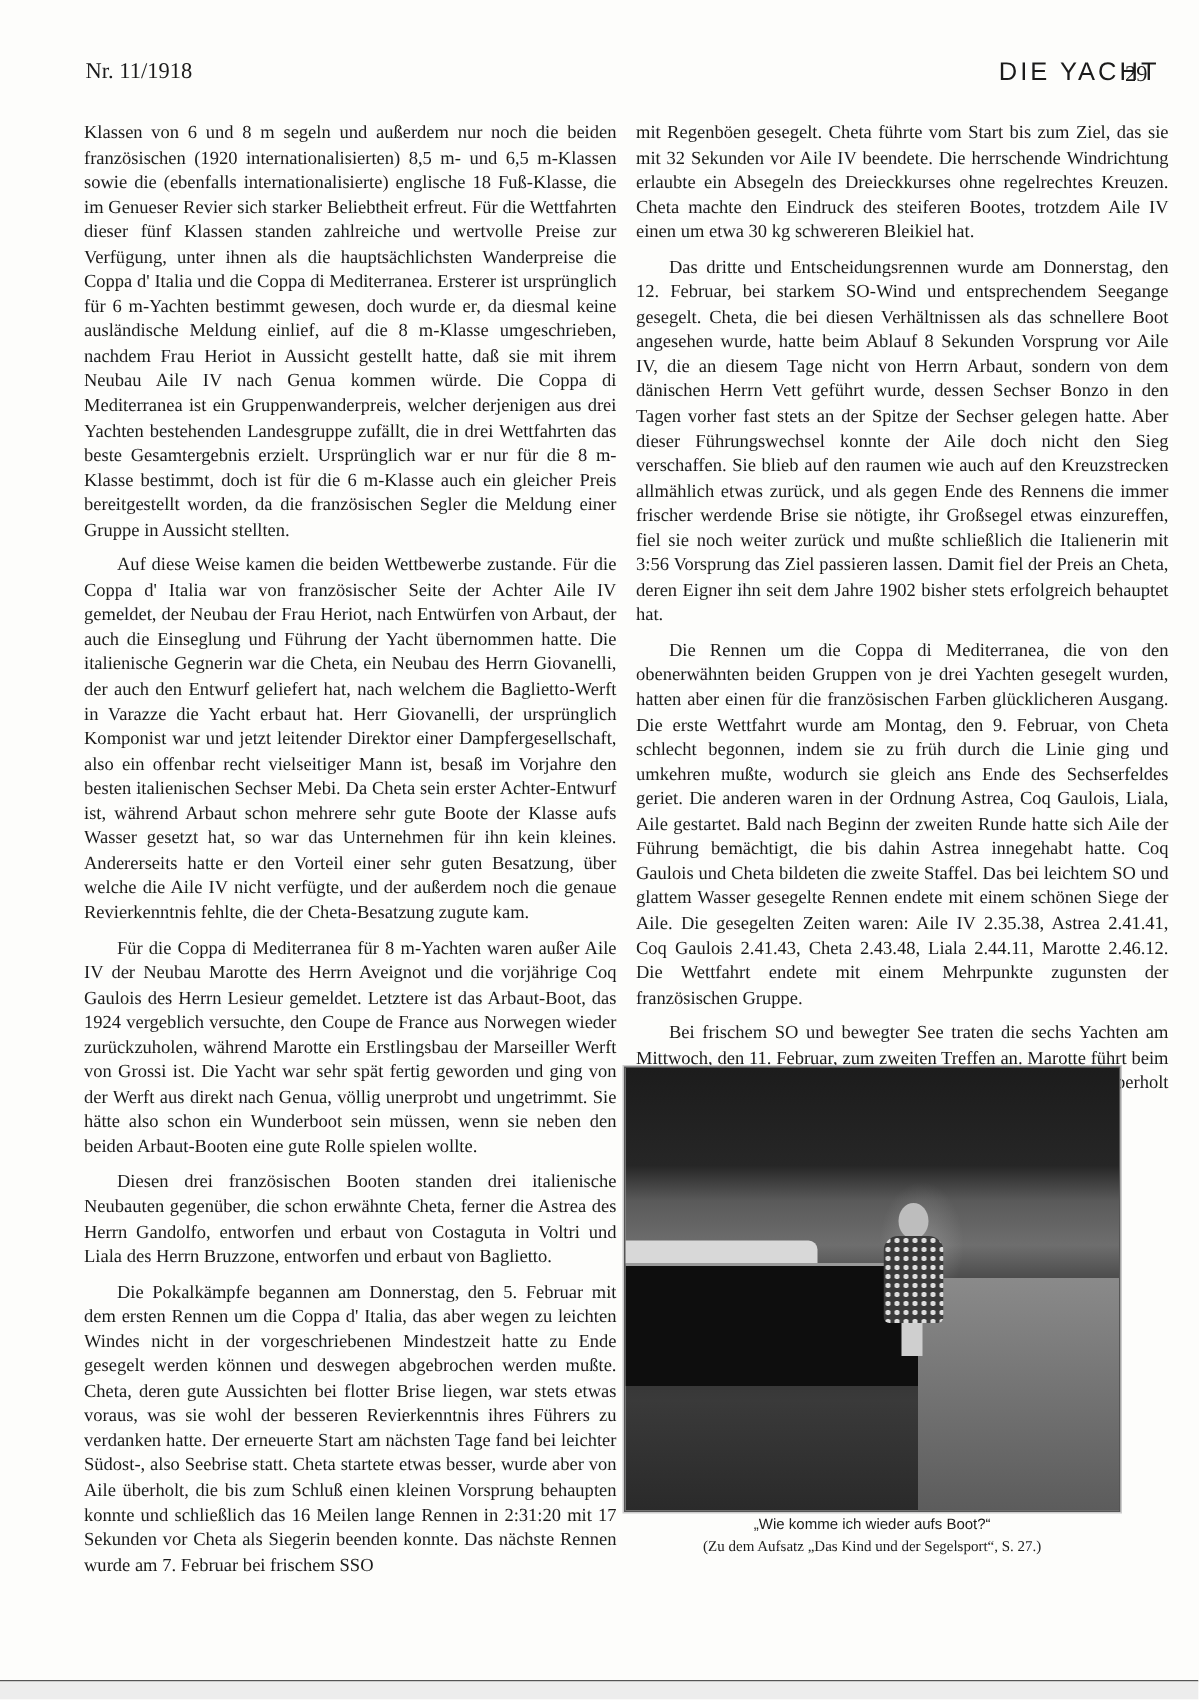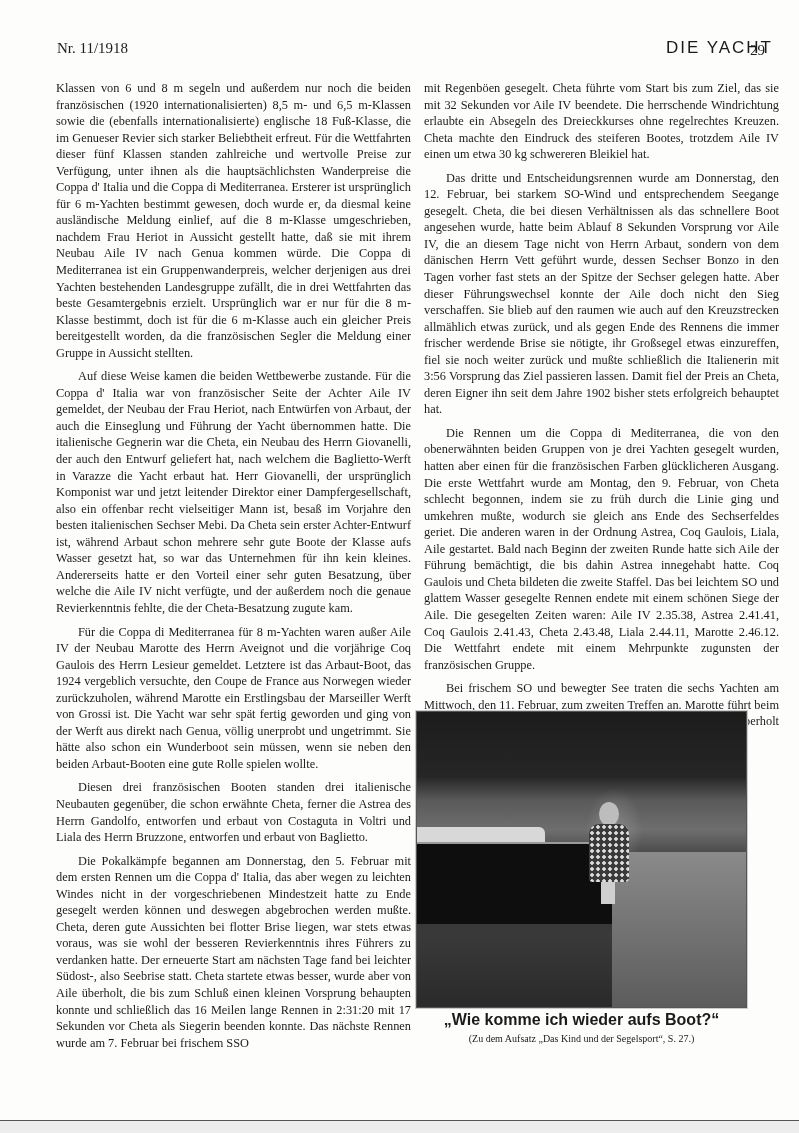--- a/index.html
+++ b/index.html
@@ -31,21 +31,21 @@
   .photo .hull { position: absolute; left: 0; top: 130px; width: 195px; height: 80px; background: #0e0e0e; border-top: 2px solid #9a9a9a; }
   .photo .deck { position: absolute; left: 0; top: 115px; width: 128px; height: 16px; background: #d8d8d8; border-radius: 0 6px 0 0; }
   .photo .shore { position: absolute; left: 195px; top: 140px; width: 134px; height: 155px; background: linear-gradient(180deg,#8a8a8a,#5c5c5c); }
   .photo .child { position: absolute; left: 168px; top: 90px; width: 46px; height: 100px; }
   .photo .child .head { position: absolute; left: 14px; top: 0; width: 20px; height: 24px; border-radius: 50%; background: #bdbdbd; }
   .photo .child .dress { position: absolute; left: 4px; top: 22px; width: 40px; height: 58px; border-radius: 10px 10px 4px 4px;
     background: radial-gradient(circle, #ddd 1.5px, #3a3a3a 2px) 0 0/6px 6px; }
   .photo .child .legs { position: absolute; left: 16px; top: 80px; width: 14px; height: 22px; background: #cfcfcf; }
 
   .caption { position: absolute; left: 416px; top: 1011px; width: 331px; text-align: center; }
-  .caption .title { font-family: "Liberation Sans", "DejaVu Sans", sans-serif; font-weight: bold; font-size: 16px; }
+  .caption .title { font-family: "Liberation Sans", "DejaVu Sans", sans-serif; font-weight: normal; font-size: 10px; }
   .caption .sub { font-size: 10px; margin-top: 4px; }
 
   .rule { position: absolute; left: 0; right: 0; top: 1120px; height: 1px; background: #555; }
   .below { position: absolute; left: 0; right: 0; top: 1121px; bottom: 0; background: #ededed; }
   .watermark { position: absolute; right: 12px; top: 1140px; font-family: "Liberation Sans", "DejaVu Sans", sans-serif; font-weight: bold; font-size: 13px; color: #a21caf;
     text-shadow: -1px -1px 0 #222, 1px -1px 0 #222, -1px 1px 0 #222, 1px 1px 0 #222; }
 </style>
 </head>
 <body>
 

